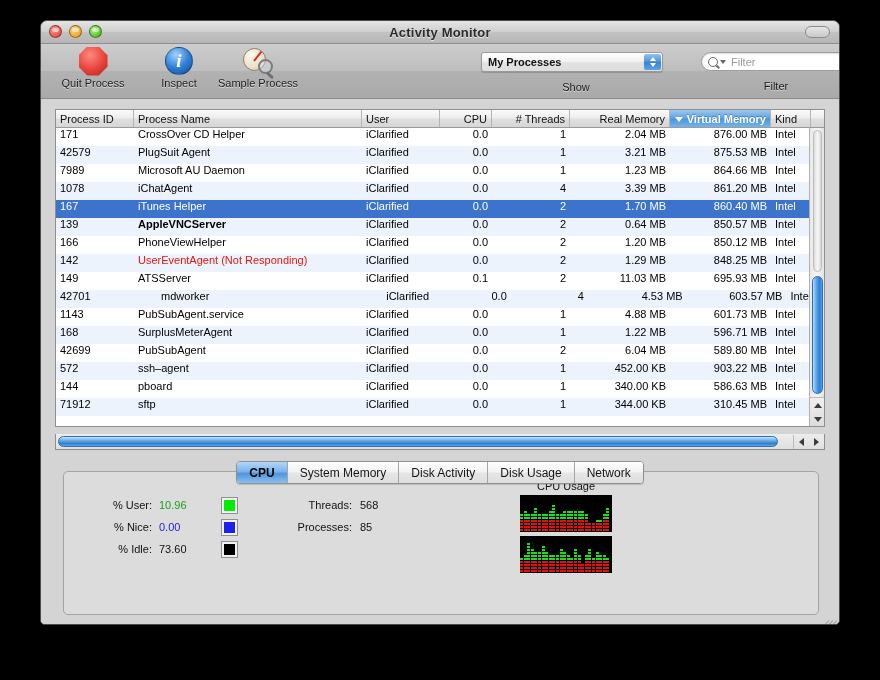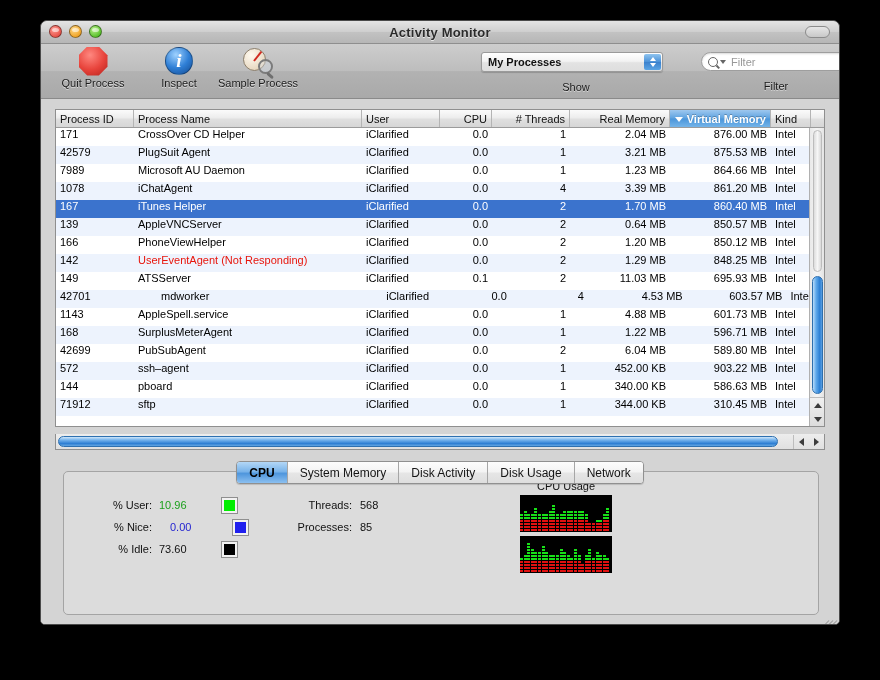--- a/index.html
+++ b/index.html
@@ -642,21 +642,21 @@
             <div class="cell" style="width: 228px;">iTunes Helper</div>
             <div class="cell" style="width: 78px;">iClarified</div>
             <div class="cell r" style="width: 52px;">0.0</div>
             <div class="cell r" style="width: 78px;">2</div>
             <div class="cell r" style="width: 100px;">1.70 MB</div>
             <div class="cell r" style="width: 101px;">860.40 MB</div>
             <div class="cell" style="width: 40px;">Intel</div>
           </div>
           <div class="row even">
             <div class="cell" style="width: 78px;">139</div>
-            <div class="cell" style="width: 228px;">AppleVNCServer</div>
+            <div class="cell" style="width: 228px; font-weight: bold;">AppleVNCServer</div>
             <div class="cell" style="width: 78px;">iClarified</div>
             <div class="cell r" style="width: 52px;">0.0</div>
             <div class="cell r" style="width: 78px;">2</div>
             <div class="cell r" style="width: 100px;">0.64 MB</div>
             <div class="cell r" style="width: 101px;">850.57 MB</div>
             <div class="cell" style="width: 40px;">Intel</div>
           </div>
           <div class="row odd">
             <div class="cell" style="width: 78px;">166</div>
             <div class="cell" style="width: 228px;">PhoneViewHelper</div>
@@ -692,21 +692,21 @@
             <div class="cell" style="width: 228px; margin-left: 24px;">mdworker</div>
             <div class="cell" style="width: 78px;">iClarified</div>
             <div class="cell r" style="width: 52px;">0.0</div>
             <div class="cell r" style="width: 78px;">4</div>
             <div class="cell r" style="width: 100px;">4.53 MB</div>
             <div class="cell r" style="width: 101px;">603.57 MB</div>
             <div class="cell" style="width: 40px;">Intel</div>
           </div>
           <div class="row odd">
             <div class="cell" style="width: 78px;">1143</div>
-            <div class="cell" style="width: 228px;">AppleSpell.service</div>
+            <div class="cell" style="width: 228px;">PubSubAgent.service</div>
             <div class="cell" style="width: 78px;">iClarified</div>
             <div class="cell r" style="width: 52px;">0.0</div>
             <div class="cell r" style="width: 78px;">1</div>
             <div class="cell r" style="width: 100px;">4.88 MB</div>
             <div class="cell r" style="width: 101px;">601.73 MB</div>
             <div class="cell" style="width: 40px;">Intel</div>
           </div>
           <div class="row even">
             <div class="cell" style="width: 78px;">168</div>
             <div class="cell" style="width: 228px;">SurplusMeterAgent</div>
@@ -781,21 +781,21 @@
       <div id="statrows">
           <div class="statrow">
             <div class="statlabel">% User:</div>
             <div class="statvalue" style="color: rgb(29, 160, 29);">10.96</div>
             <div class="swatchbox">
               <div class="swatch" style="background: rgb(0, 238, 0);"></div>
             </div>
           </div>
           <div class="statrow">
             <div class="statlabel">% Nice:</div>
-            <div class="statvalue" style="color: rgb(31, 31, 208); margin-left: 11px;">0.00</div>
+            <div class="statvalue" style="color: rgb(31, 31, 208);">0.00</div>
             <div class="swatchbox">
               <div class="swatch" style="background: rgb(32, 32, 238);"></div>
             </div>
           </div>
           <div class="statrow">
             <div class="statlabel">% Idle:</div>
             <div class="statvalue" style="color: rgb(17, 17, 17);">73.60</div>
             <div class="swatchbox">
               <div class="swatch" style="background: rgb(0, 0, 0);"></div>
             </div>

